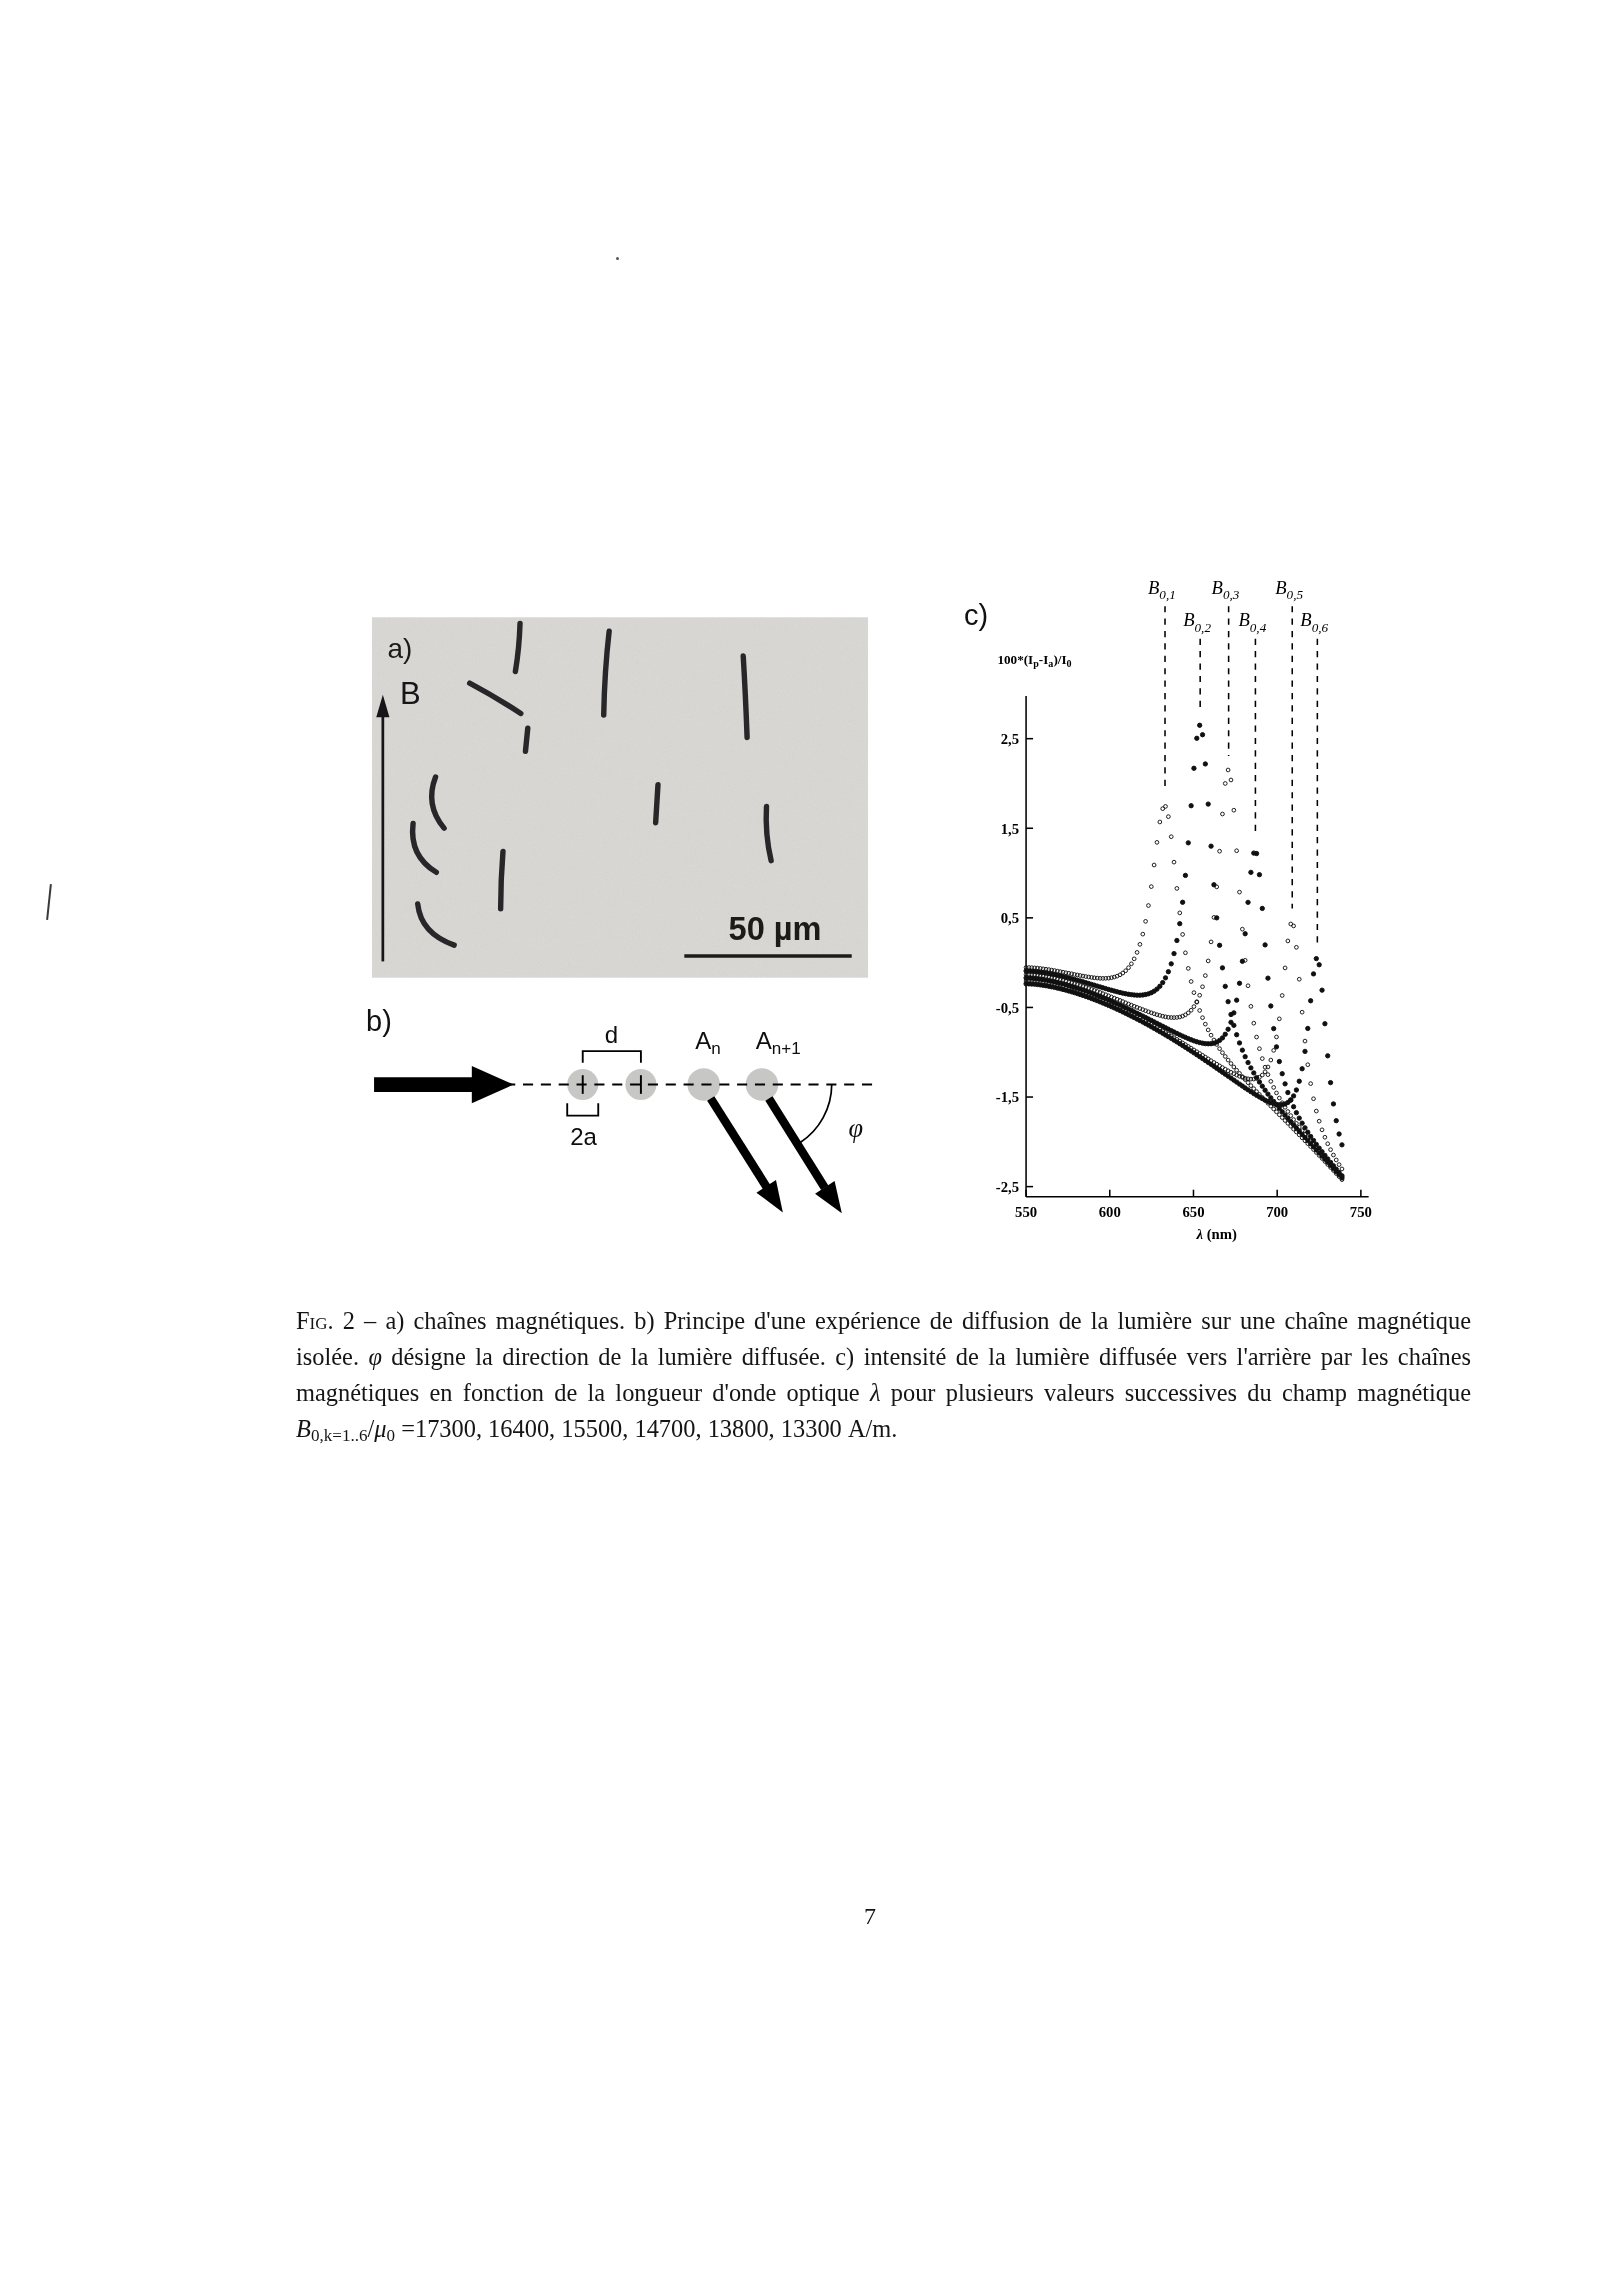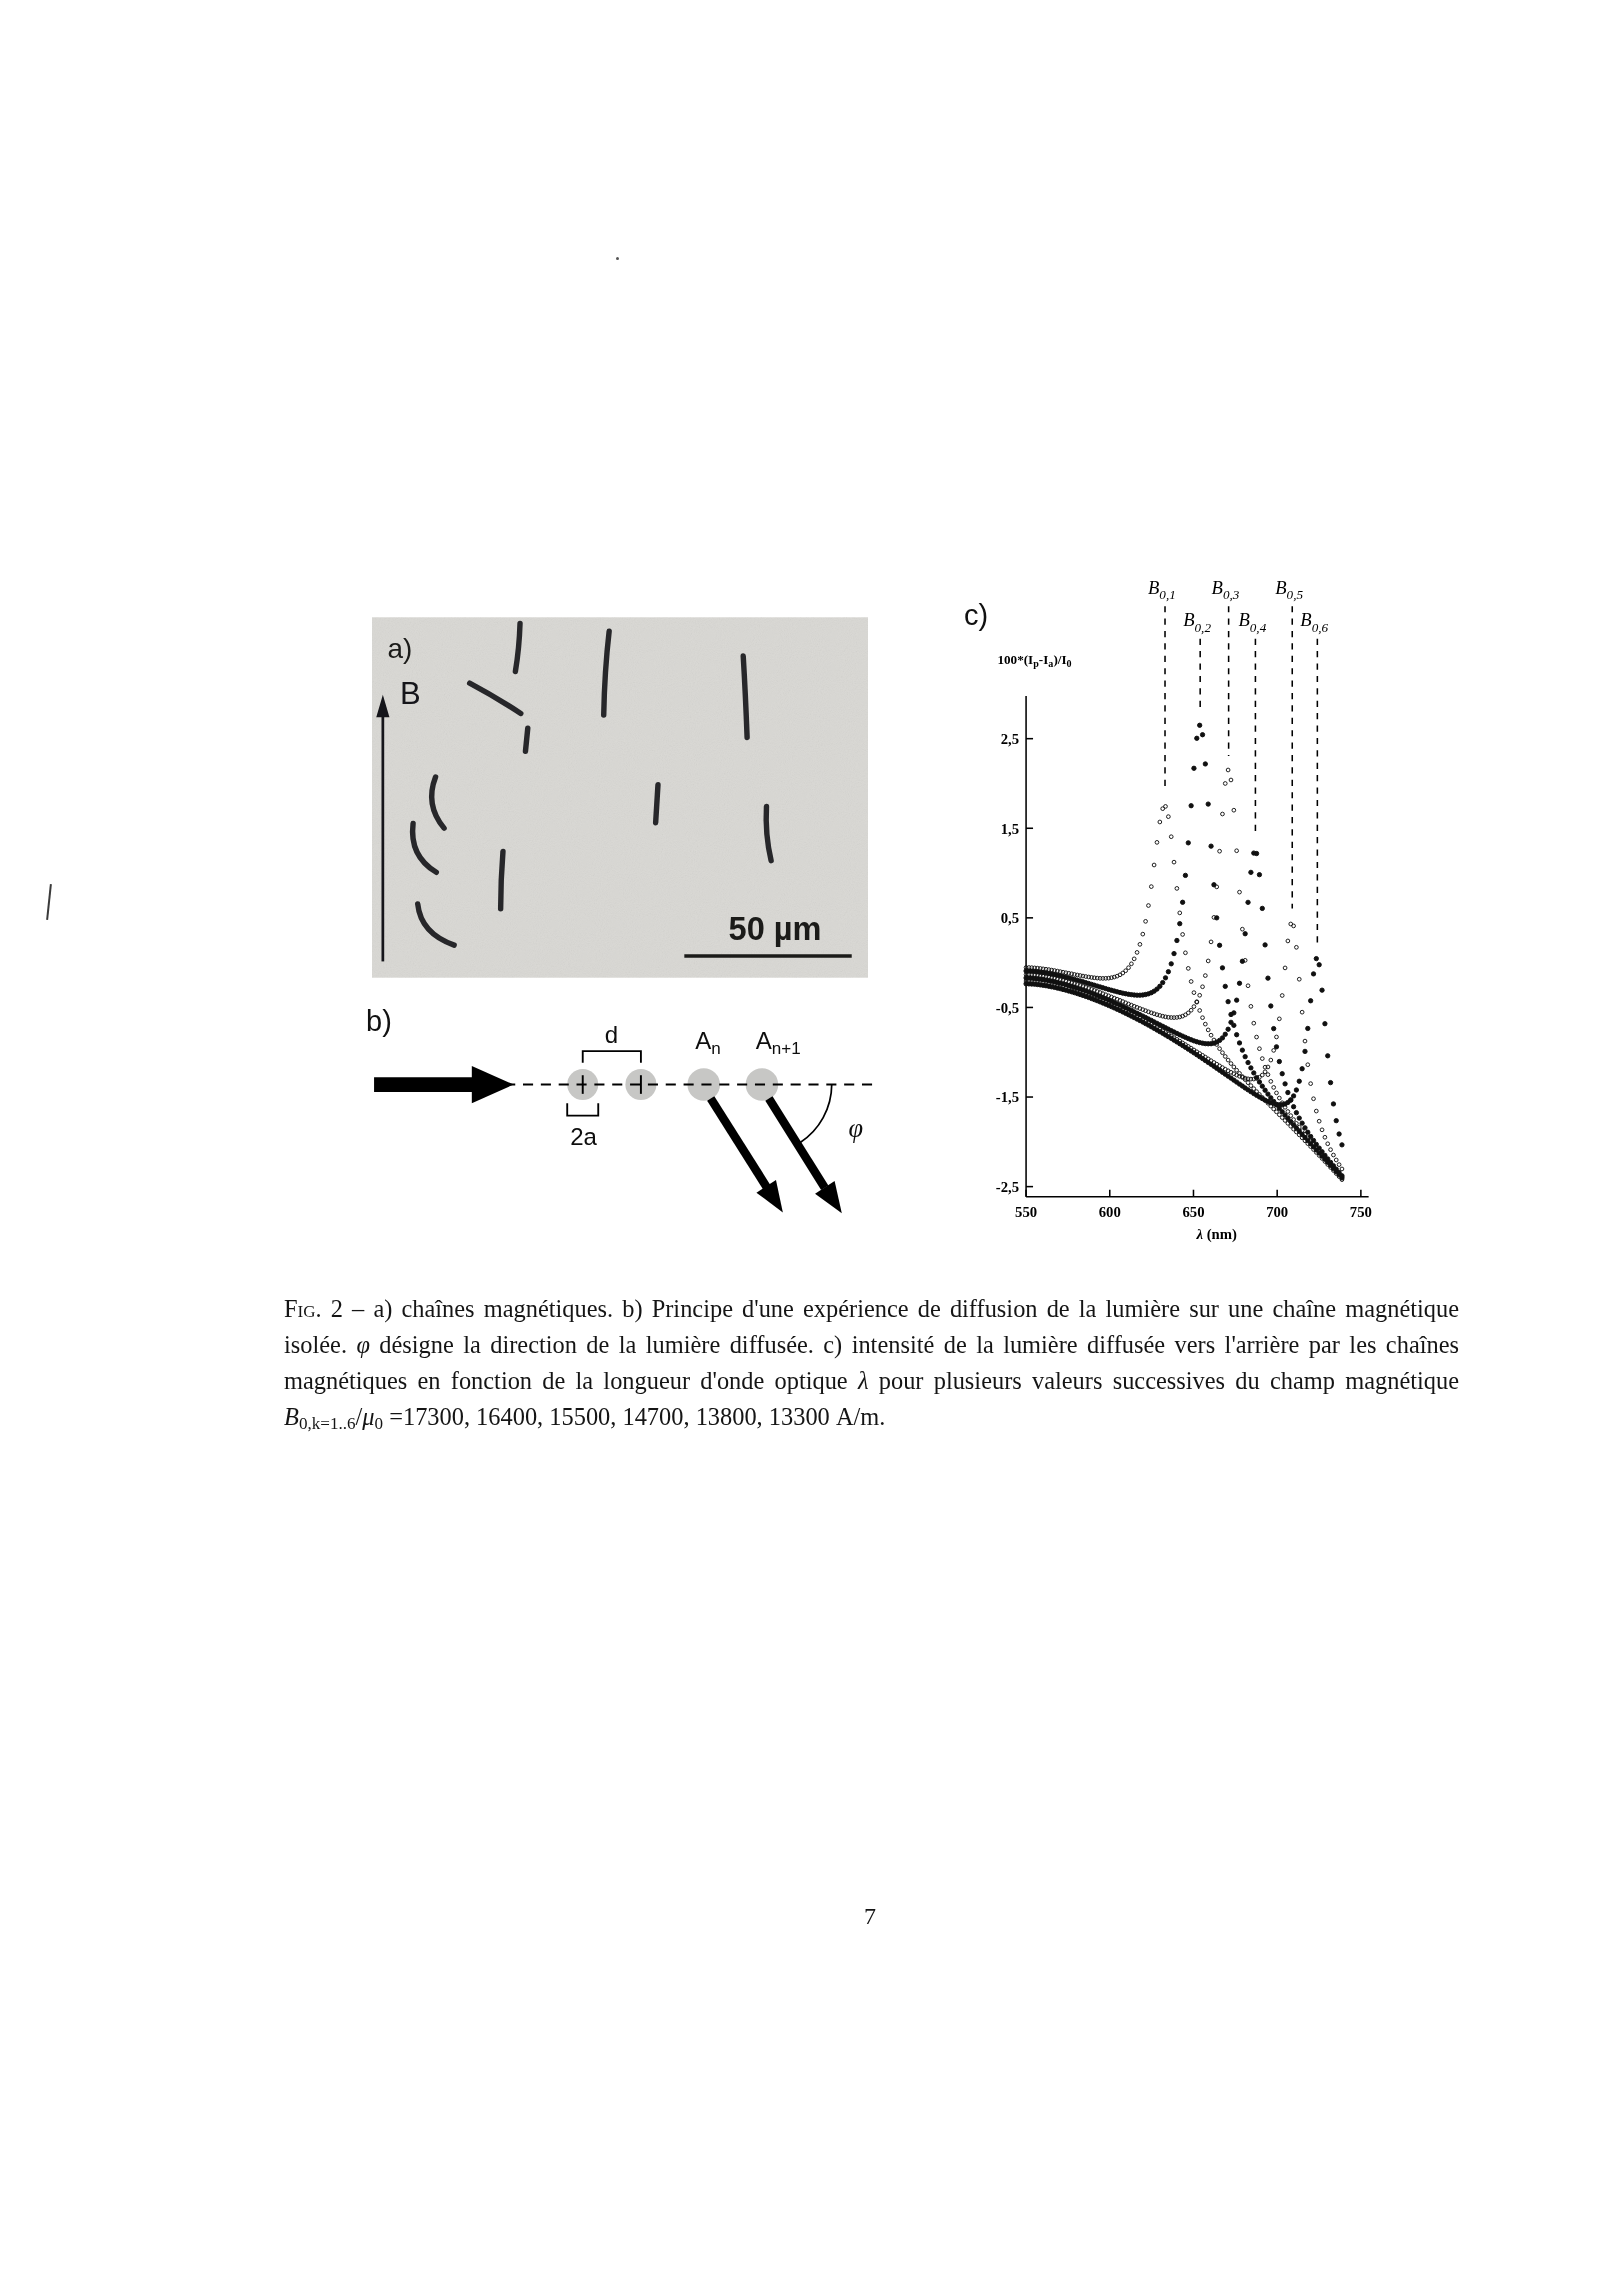--- a/index.html
+++ b/index.html
@@ -1,18 +1,18 @@
 <!DOCTYPE html>
 <html style="font-size:12.4px"><head>
 <meta charset="utf-8">
 <style>
   html,body{margin:0;padding:0;background:#ffffff;}
   .page{position:relative;width:1620px;height:2273px;background:#ffffff;font-family:"Liberation Serif",serif;color:#141414;overflow:hidden;}
   .panel-label{position:absolute;font-family:"Liberation Sans",sans-serif;font-size:29px;color:#111;}
-  .caption{position:absolute;left:284px;top:1291px;width:1175px;font-size:24.4px;line-height:36px;text-align:justify;color:#151515;margin:0;}
+  .caption{position:absolute;left:284px;top:1291px;width:1175px;font-size:24.4px;line-height:36px;text-align:justify;color:#151515;margin:12px;}
   .caption .seg-smallcaps{font-variant:small-caps;}
   .caption .seg-italic{font-style:italic;}
   .caption .seg-sub{font-size:0.7em;vertical-align:-0.22em;}
   .page-number{position:absolute;left:284px;top:1903px;width:1172px;text-align:center;font-size:24px;color:#141414;}
   .stray-mark{position:absolute;left:48px;top:884px;width:2.3px;height:36px;background:#3a3a3a;transform:rotate(6deg);}
   .speck{position:absolute;left:616px;top:257px;width:3.1px;height:3.1px;border-radius:50%;background:#555;}
   svg{position:absolute;}
   svg text{user-select:none;}
   .pa-label{font-family:"Liberation Sans",sans-serif;font-size:36px;fill:#1b1b19;}
   .pa-b{font-family:"Liberation Sans",sans-serif;font-size:40px;fill:#15151a;}

